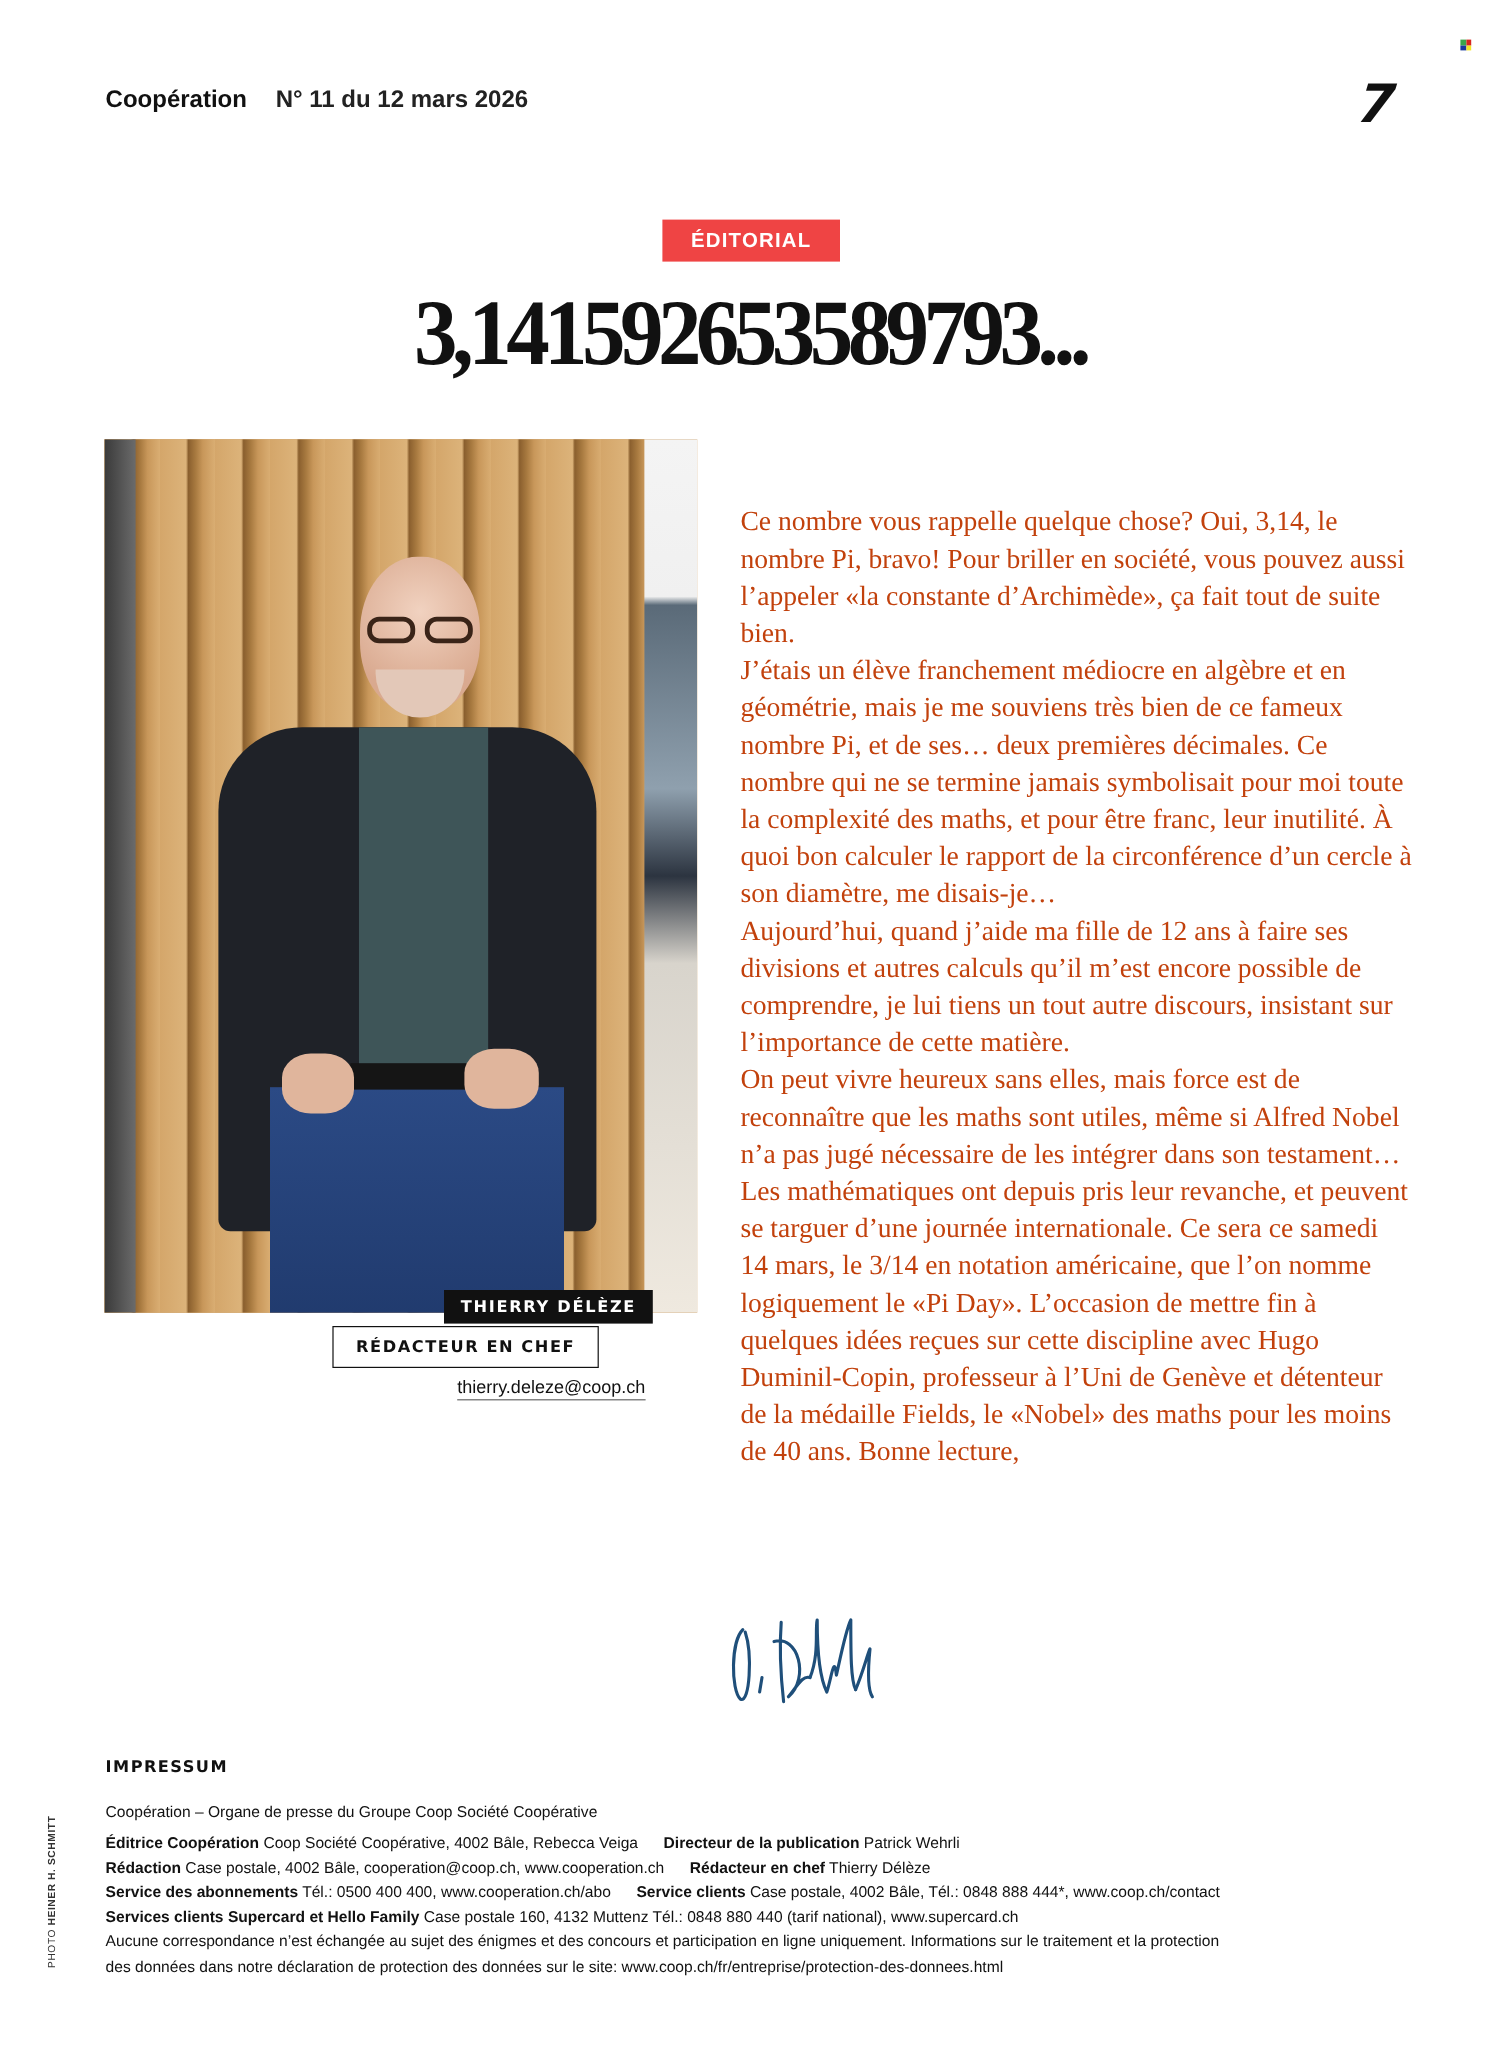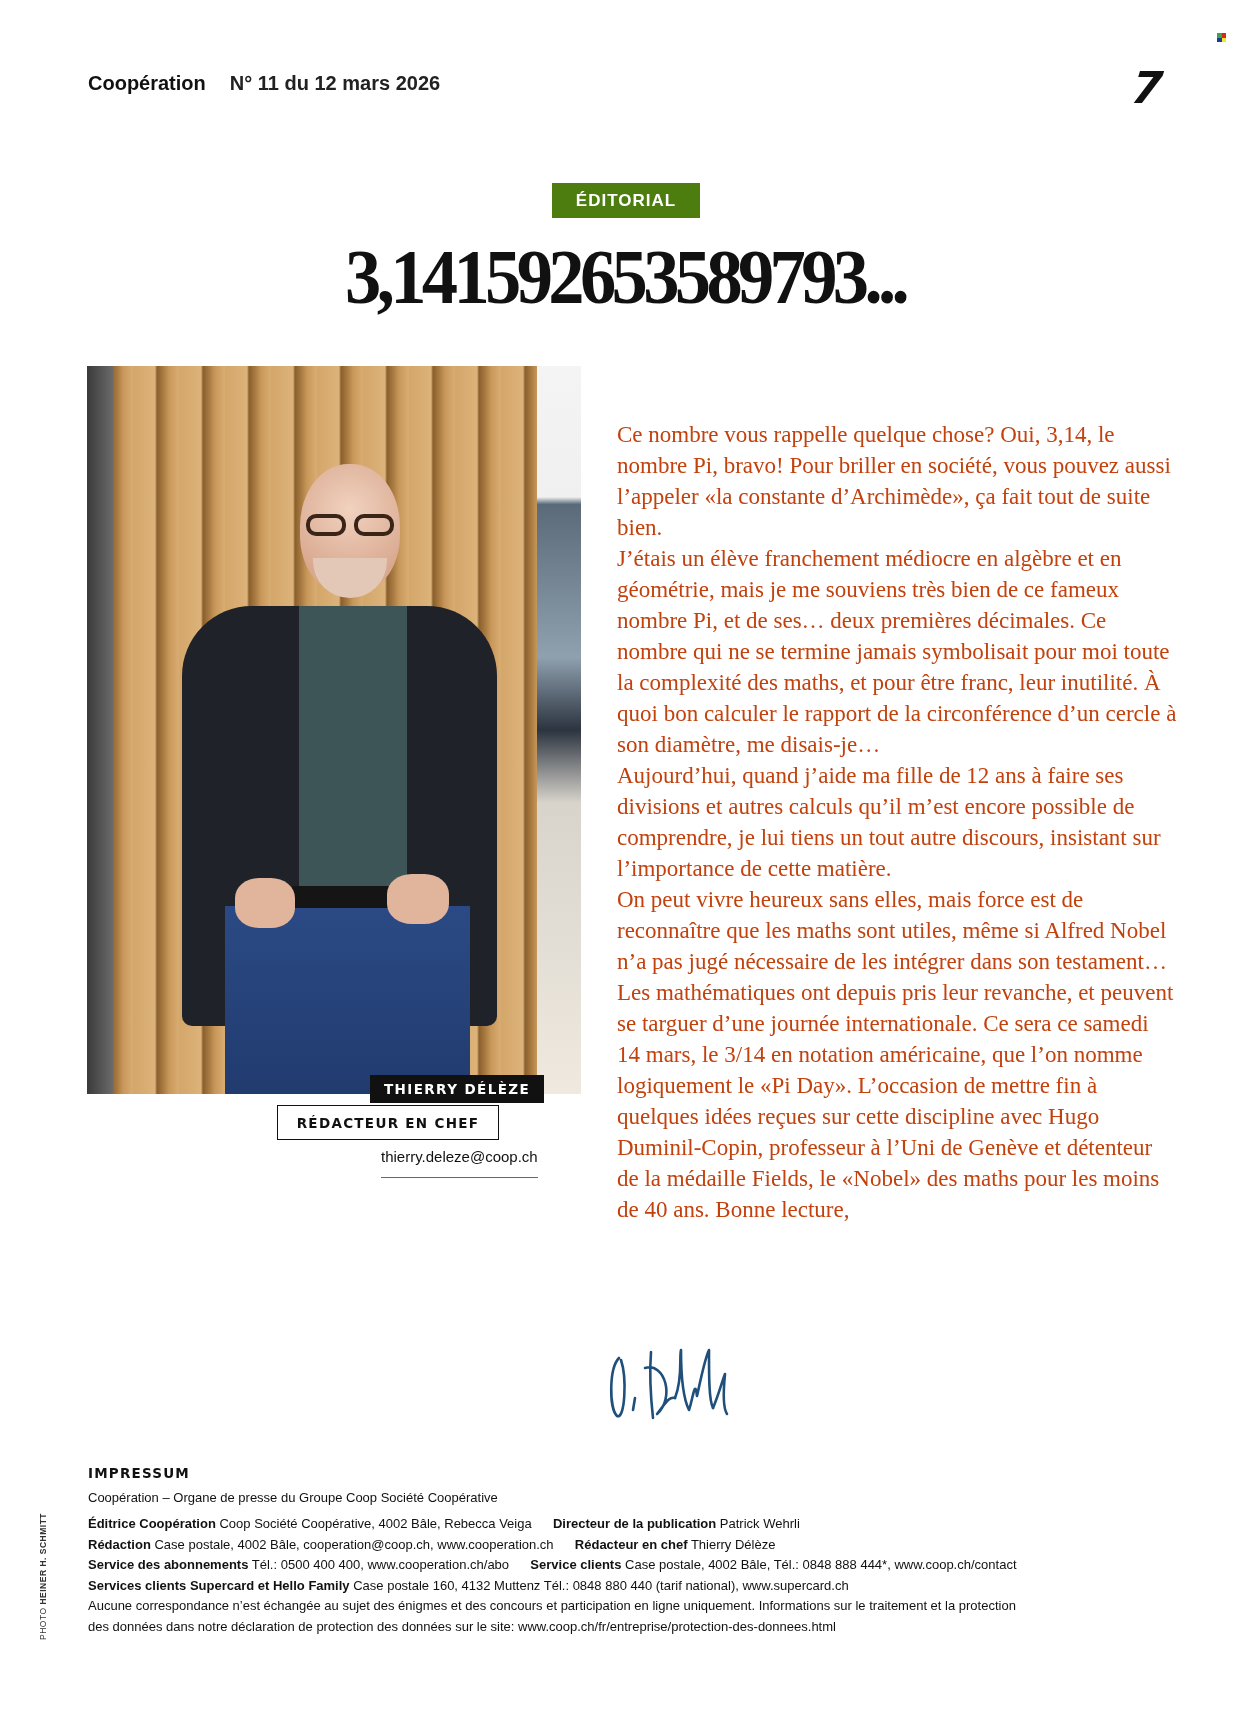--- a/index.html
+++ b/index.html
@@ -6,53 +6,53 @@
   html, body { width: 1250px; height: 1727px; background: #ffffff; overflow: hidden; }
   body { position: relative; font-family: "Liberation Sans", sans-serif; color: #111; }
 
   .header-pub { position: absolute; left: 88px; top: 72px; font-size: 20px; display: flex; gap: 24px; }
   .header-pub .pub-name { font-weight: bold; }
   .header-pub .issue { color: #222; font-weight: bold; }
   .page-number { position: absolute; left: 1132px; top: 62px; font-size: 44px; font-weight: 900; font-style: italic; font-family: "DejaVu Sans", sans-serif; transform: skewX(-6deg); }
   .color-mark { position: absolute; left: 1217px; top: 33px; width: 9px; height: 9px; display: grid; grid-template-columns: 1fr 1fr; }
   .color-mark span { display: block; }
 
-  .section-tag { position: absolute; left: 552px; top: 183px; width: 148px; height: 35px; background: #4d7c0f; color: #fff; font-weight: bold; font-size: 17px; letter-spacing: 1px; display: flex; align-items: center; justify-content: center; }
+  .section-tag { position: absolute; left: 552px; top: 183px; width: 148px; height: 35px; background: #ef4444; color: #fff; font-weight: bold; font-size: 17px; letter-spacing: 1px; display: flex; align-items: center; justify-content: center; }
   .headline { position: absolute; left: 0; width: 1250px; top: 232px; text-align: center; font-family: "Liberation Serif", serif; font-size: 78px; letter-spacing: -5px; line-height: 90px; transform: scaleX(0.93); }
 
   .photo { position: absolute; left: 87px; top: 366px; width: 494px; height: 728px; overflow: hidden; background: #c99a5e; }
   .photo .slats { position: absolute; left: 0; top: 0; width: 450px; height: 100%;
     background: repeating-linear-gradient(90deg, #d4a66a 0px, #dcb37a 22px, #8a5f2e 24px, #a87a40 30px, #c8975a 36px, #d9ad72 46px); }
   .photo .edge { position: absolute; left: 0; top: 0; width: 26px; height: 100%; background: linear-gradient(90deg,#3a3a3a,#6b6b6b); }
   .photo .bg-right { position: absolute; left: 450px; top: 0; width: 44px; height: 100%; background: linear-gradient(180deg,#f4f4f4 0%,#f0f0f0 18%,#5a6a78 19%,#8fa0ae 40%,#2c3440 50%,#d8d4cc 60%,#efe9df 100%); }
   .photo .head { position: absolute; left: 213px; top: 98px; width: 100px; height: 130px; border-radius: 48% 48% 45% 45%; background: radial-gradient(circle at 50% 35%, #f1d2c0, #d9a98f 70%); }
   .photo .glasses { position: absolute; left: 213px; top: 148px; width: 100px; height: 22px; }
   .photo .glasses i { position: absolute; top: 0; width: 40px; height: 22px; border: 4px solid #3a2418; border-radius: 10px; }
   .photo .beard { position: absolute; left: 226px; top: 192px; width: 74px; height: 40px; border-radius: 0 0 40px 40px; background: #e3c8b8; }
   .photo .jacket { position: absolute; left: 95px; top: 240px; width: 315px; height: 420px; background: #1f2228; border-radius: 70px 70px 10px 10px; }
   .photo .shirt { position: absolute; left: 212px; top: 240px; width: 108px; height: 290px; background: #3e5558; clip-path: polygon(0 0, 100% 0, 100% 100%, 0 100%); }
   .photo .belt { position: absolute; left: 205px; top: 520px; width: 120px; height: 22px; background: #151515; }
   .photo .jeans { position: absolute; left: 138px; top: 540px; width: 245px; height: 200px; background: linear-gradient(180deg,#2b4a85,#203a6d); }
   .photo .hand-l { position: absolute; left: 148px; top: 512px; width: 60px; height: 50px; border-radius: 40%; background: #e0b59c; }
   .photo .hand-r { position: absolute; left: 300px; top: 508px; width: 62px; height: 50px; border-radius: 40%; background: #e0b59c; }
 
   .name-tag { position: absolute; left: 370px; top: 1075px; width: 174px; height: 28px; background: #111; color: #fff; font-weight: 900; font-size: 13.5px; letter-spacing: 1.4px; display: flex; align-items: center; justify-content: center; font-family: "DejaVu Sans", sans-serif; }
   .role-tag { position: absolute; left: 277px; top: 1105px; width: 222px; height: 35px; border: 1.5px solid #111; background: #fff; font-weight: 900; font-size: 13.5px; letter-spacing: 1.3px; display: flex; align-items: center; justify-content: center; font-family: "DejaVu Sans", sans-serif; }
-  .email { position: absolute; left: 381px; top: 1148px; font-size: 15px; color: #111; border-bottom: 1.5px solid #666; padding-bottom: 12px; text-decoration: none; }
+  .email { position: absolute; left: 381px; top: 1148px; font-size: 15px; color: #111; border-bottom: 1.5px solid #666; padding-bottom: 1px; text-decoration: none; }
 
   .body-text { position: absolute; left: 617px; top: 419px; width: 560px; font-family: "Liberation Serif", serif; font-size: 23px; line-height: 31px; color: #c2410c; }
   .body-text p { margin: 0; }
 
   .signature { position: absolute; left: 605px; top: 1338px; width: 170px; height: 90px; }
 
   .photo-credit { position: absolute; left: 38px; top: 1640px; transform: rotate(-90deg); transform-origin: left top; font-size: 8.5px; letter-spacing: 0.5px; white-space: nowrap; color: #333; }
   .photo-credit b { font-weight: bold; }
 
   .impressum { position: absolute; left: 88px; top: 1463px; width: 1100px; font-size: 13px; line-height: 20.5px; color: #111; }
-  .impressum .imp-title { font-weight: 900; font-size: 13.5px; letter-spacing: 1.2px; margin-bottom: 4px; font-family: "DejaVu Sans", sans-serif; }
+  .impressum .imp-title { font-weight: 900; font-size: 13.5px; letter-spacing: 1.2px; margin-bottom: 16px; font-family: "DejaVu Sans", sans-serif; }
   .impressum .imp-org { font-weight: normal; margin-bottom: 6px; }
   .impressum .row { white-space: nowrap; }
   .impressum .row .lbl { font-weight: bold; text-align: right; }
   .impressum .row .gap { display: inline-block; width: 14px; }
 </style>
 </head>
 <body>
 
 <div class="header-pub">
   <span class="pub-name">Coopération</span>

